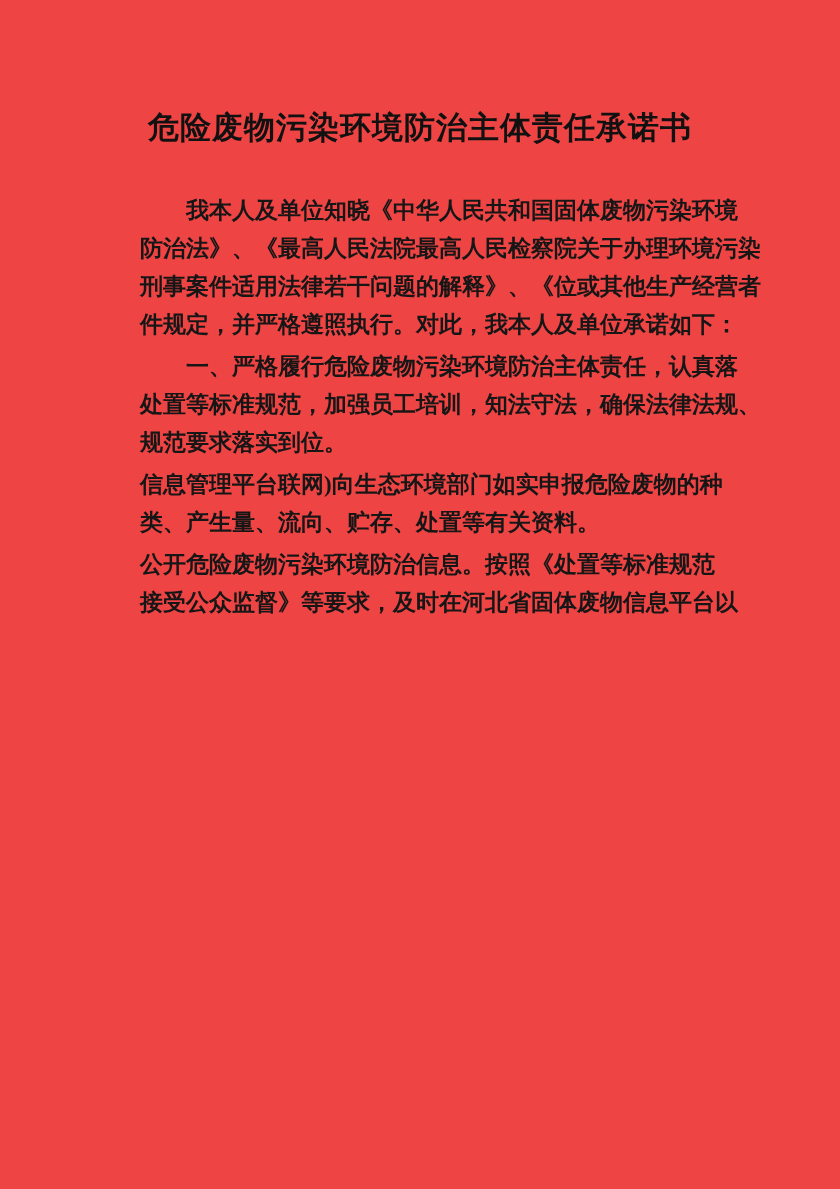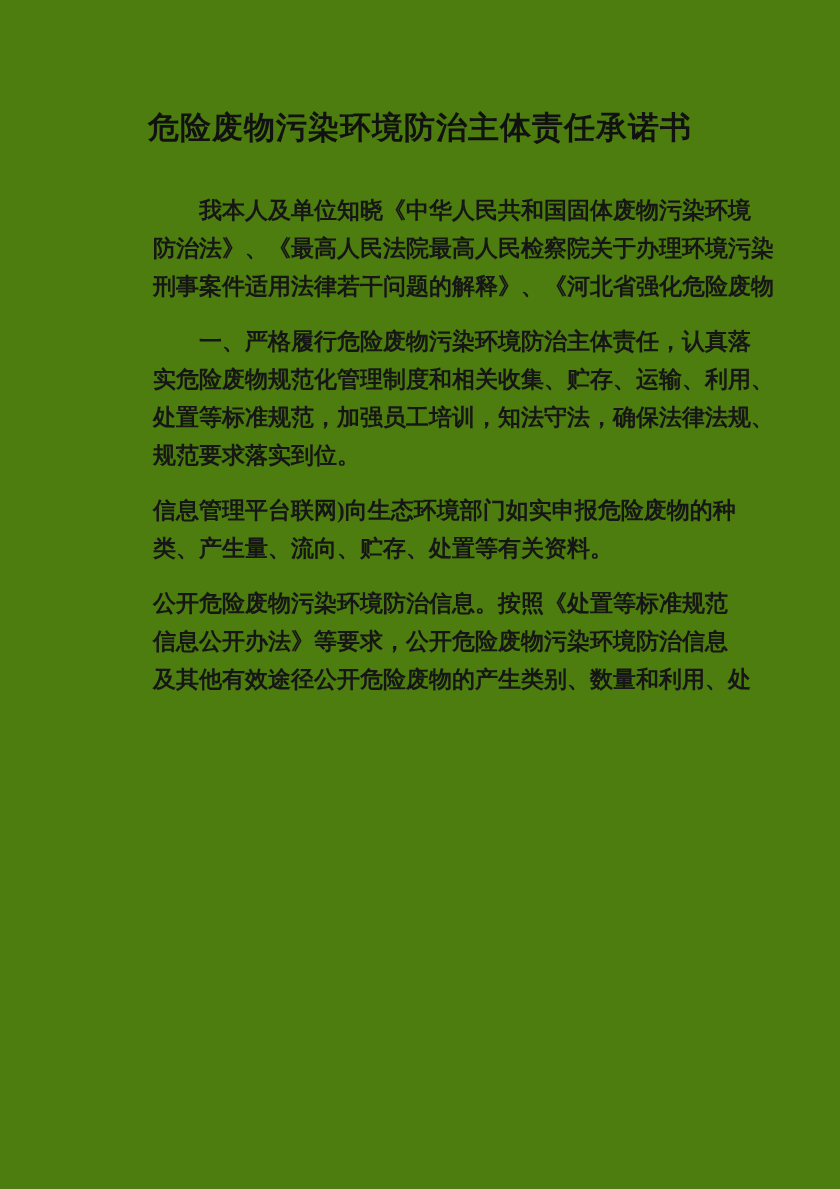--- a/index.html
+++ b/index.html
@@ -4,41 +4,41 @@
 <style>
   html, body {
     margin: 0;
     padding: 0;
     background: #ffffff;
   }
   .page {
     position: relative;
     width: 840px;
     height: 1189px;
-    background: #4d7c0f;
+    background: #ef4444;
     overflow: hidden;
     font-family: "Liberation Serif", "DejaVu Serif", serif;
     color: #161616;
   }
   .doc-title {
     padding-top: 108px;
     text-align: center;
     font-size: 31px;
     line-height: 40px;
     font-weight: bold;
     letter-spacing: 1px;
     color: #111111;
   }
   .doc-body {
     margin-top: 44px;
     padding-left: 136px;
     padding-right: 132px; 
   }
   .para {
-    margin: 17px;
+    margin: 4px;
     padding: 0;
   }
   .line {
     font-size: 23px;
     font-weight: bold;
     line-height: 38px;
     height: 38px;
     white-space: nowrap;
     text-align: justify;
     text-align-last: justify;
@@ -58,36 +58,35 @@
 
 <div class="page">
 
   <div class="doc-title">危险废物污染环境防治主体责任承诺书</div>
 
   <div class="doc-body">
 
     <div class="para">
       <div class="line indent">我本人及单位知晓《中华人民共和国固体废物污染环境</div>
       <div class="line">防治法》、《最高人民法院最高人民检察院关于办理环境污染</div>
-      <div class="line">刑事案件适用法律若干问题的解释》、《河北省强化危险废物</div>
+      <div class="line">刑事案件适用法律若干问题的解释》、《位或其他生产经营者</div>
+      <div class="line last">件规定，并严格遵照执行。对此，我本人及单位承诺如下：</div>
     </div>
 
     <div class="para">
       <div class="line indent">一、严格履行危险废物污染环境防治主体责任，认真落</div>
-      <div class="line">实危险废物规范化管理制度和相关收集、贮存、运输、利用、</div>
       <div class="line">处置等标准规范，加强员工培训，知法守法，确保法律法规、</div>
       <div class="line last">规范要求落实到位。</div>
     </div>
 
     <div class="para">
       <div class="line">信息管理平台联网)向生态环境部门如实申报危险废物的种</div>
       <div class="line last">类、产生量、流向、贮存、处置等有关资料。</div>
     </div>
 
 
     <div class="para">
       <div class="line">公开危险废物污染环境防治信息。按照《处置等标准规范</div>
-      <div class="line">信息公开办法》等要求，公开危险废物污染环境防治信息</div>
-      <div class="line">及其他有效途径公开危险废物的产生类别、数量和利用、处</div>
+      <div class="line">接受公众监督》等要求，及时在河北省固体废物信息平台以</div>
     </div>
 
   </div>
 </div>
 
 </body></html>

